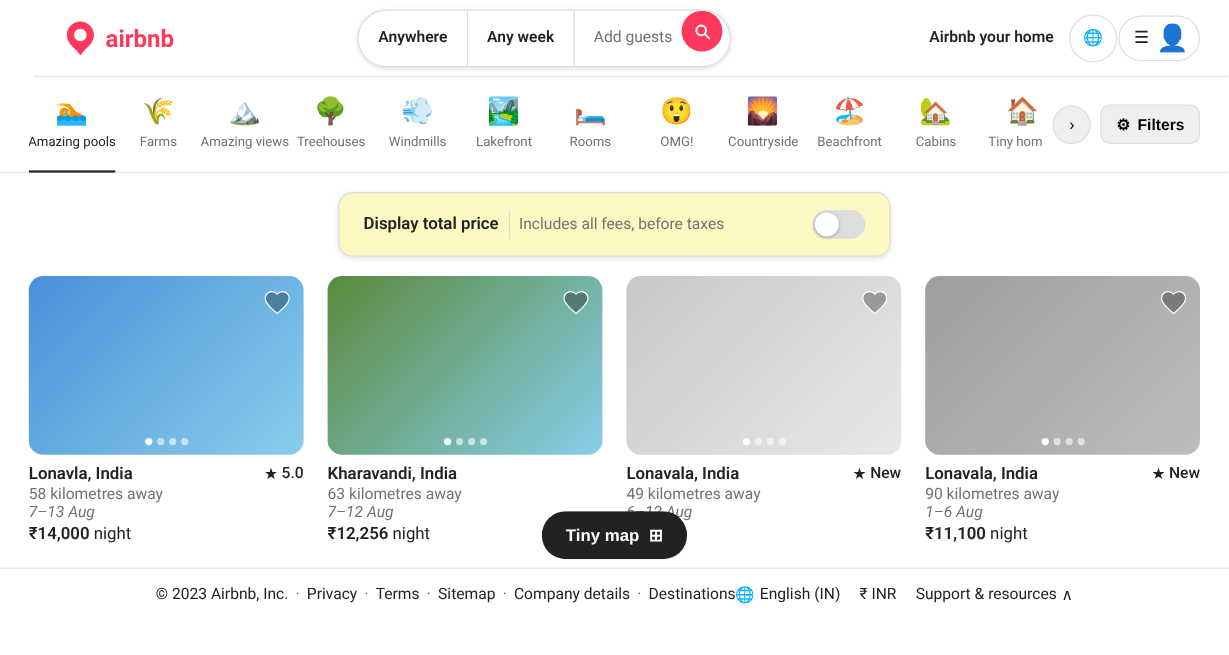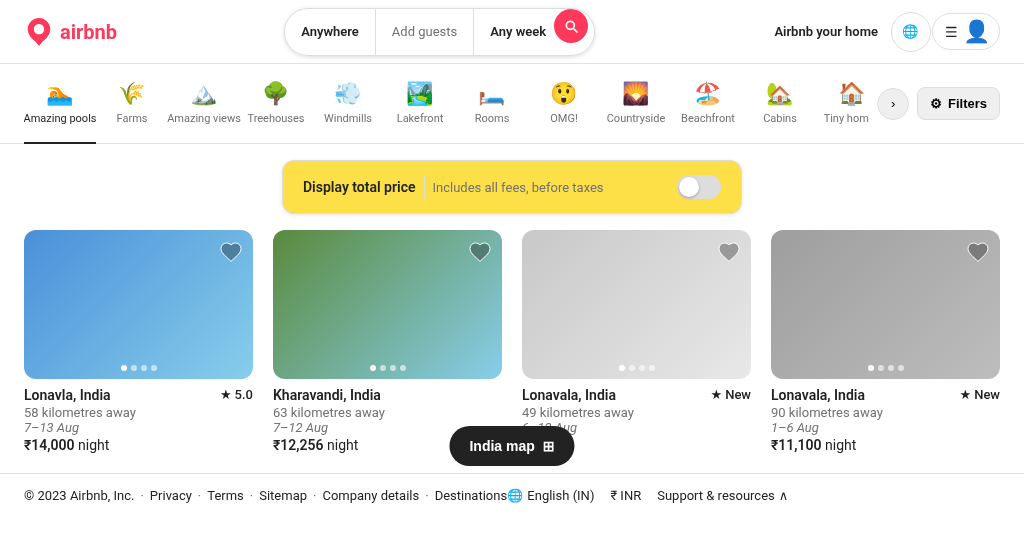--- a/index.html
+++ b/index.html
@@ -1,19 +1,19 @@
 <!DOCTYPE html>
 <html><head>
   <meta charset="utf-8">
   <style>
     * { box-sizing: border-box; margin: 0; padding: 0; }
     body { font-family: -apple-system, BlinkMacSystemFont, 'Segoe UI', Roboto, sans-serif; background: #fff; color: #222; font-size: 14px; }
 
     
-    .header { display: flex; align-items: center; justify-content: space-between; padding: 12px 24px; border-bottom: 1px solid #e0e0e0; height: 64px; }
+    .header { display: flex; align-items: center; justify-content: space-between; padding: 12px 24px; border-bottom: 1px solid #e0e0e0; height: 64px; margin-left: 28px; }
     .logo { display: flex; align-items: center; gap: 6px; color: #FF385C; font-weight: 700; font-size: 20px; }
     .logo svg { width: 30px; height: 30px; }
 
     .search-bar { display: flex; align-items: flex-start; border: 1px solid #ddd; border-radius: 40px; overflow: hidden; box-shadow: 0 1px 4px rgba(0,0,0,0.15); height: 48px; }
     .search-bar .seg { padding: 0 16px; font-size: 13px; cursor: pointer; border-right: 1px solid #ddd; display: flex; align-items: center; height: 100%; white-space: nowrap; }
     .search-bar .seg:last-of-type { border-right: none; padding-right: 8px; }
     .search-bar .seg .label { font-weight: 600; font-size: 13px; }
     .search-bar .seg .val { color: #717171; font-size: 13px; }
     .search-btn { background: #FF385C; border: none; border-radius: 50%; width: 34px; height: 34px; display: flex; align-items: center; justify-content: center; cursor: pointer; margin-right: 6px; }
     .search-btn svg { width: 16px; height: 16px; fill: white; }
@@ -27,21 +27,21 @@
     .category-nav { display: flex; align-items: center; padding: 0 24px; border-bottom: 1px solid #e0e0e0; height: 80px; gap: 0; }
     .categories { display: flex; flex: 1; overflow: hidden; gap: 0; }
     .category-item { display: flex; flex-direction: column; align-items: center; justify-content: center; gap: 6px; padding: 0 16px; cursor: pointer; color: #717171; font-size: 11px; height: 80px; border-bottom: 2px solid transparent; white-space: nowrap; min-width: 72px; }
     .category-item.active { color: #222; border-bottom: 2px solid #222; }
     .category-icon { font-size: 22px; }
     .nav-arrow { width: 32px; height: 32px; border-radius: 50%; border: 1px solid #ddd; display: flex; align-items: center; justify-content: center; cursor: pointer; margin: 0 8px; flex-shrink: 0; }
     .filters-btn { display: flex; align-items: center; gap: 6px; border: 1px solid #ddd; border-radius: 8px; padding: 8px 12px; cursor: pointer; font-size: 13px; font-weight: 600; white-space: nowrap; flex-shrink: 0; }
 
     
     .price-toggle-bar { display: flex; align-items: center; justify-content: center; padding: 16px 24px; }
-    .price-toggle-inner { display: flex; align-items: center; border: 1px solid #ddd; border-radius: 12px; padding: 14px 20px; background: #fde047; box-shadow: 0 1px 4px rgba(0,0,0,0.1); max-width: 460px; width: 100%; }
+    .price-toggle-inner { display: flex; align-items: center; border: 1px solid #ddd; border-radius: 12px; padding: 14px 20px; background: #fef9c3; box-shadow: 0 1px 4px rgba(0,0,0,0.1); max-width: 460px; width: 100%; }
     .price-toggle-text { font-weight: 600; font-size: 14px; }
     .price-toggle-sub { color: #717171; font-size: 13px; }
     .divider-v { width: 1px; height: 24px; background: #ddd; margin: 0 8px; }
     .toggle-switch { position: relative; width: 44px; height: 24px; margin-left: auto; }
     .toggle-switch input { opacity: 0; width: 0; height: 0; }
     .toggle-track { position: absolute; top: 0; left: 0; right: 0; bottom: 0; background: #ddd; border-radius: 12px; transition: 0.2s; }
     .toggle-thumb { position: absolute; width: 20px; height: 20px; top: 2px; left: 2px; background: white; border-radius: 50%; transition: 0.2s; box-shadow: 0 1px 3px rgba(0,0,0,0.3); }
 
     
     .listings { padding: 0 24px 20px; display: grid; grid-template-columns: repeat(4, 1fr); gap: 20px; }
@@ -59,21 +59,21 @@
     .listing-badge .star { color: #222; }
     .listing-dist { color: #717171; font-size: 13px; margin-top: 2px; }
     .listing-dates { color: #717171; font-size: 13px; font-style: italic; }
     .listing-price { margin-top: 2px; font-size: 14px; }
     .listing-price strong { font-weight: 600; }
 
     
     .show-map-btn { position: fixed; bottom: 80px; left: 50%; transform: translateX(-50%); background: #222; color: white; border: none; border-radius: 24px; padding: 12px 20px; font-size: 14px; font-weight: 600; cursor: pointer; display: flex; align-items: center; gap: 8px; z-index: 100; }
 
     
-    .footer { border-top: 1px solid #e0e0e0; padding: 14px 24px; display: flex; justify-content: flex-start; align-items: center; font-size: 13px; color: #222; }
+    .footer { border-top: 1px solid #e0e0e0; padding: 14px 24px; display: flex; justify-content: center; align-items: center; font-size: 13px; color: #222; }
     .footer-left { display: flex; align-items: center; gap: 6px; flex-wrap: wrap; }
     .footer-link { color: #222; cursor: pointer; }
     .footer-sep { color: #717171; }
     .footer-right { display: flex; align-items: center; gap: 16px; }
     .footer-right-item { display: flex; align-items: center; gap: 4px; cursor: pointer; font-size: 13px; }
   </style>
 </head>
 <body>
 
 <header class="header">
@@ -82,24 +82,24 @@
       <path d="M16 1C9.5 1 4 6.3 4 12.8c0 5.2 3.3 9.8 8.2 13.4L16 31l3.8-4.8C24.7 22.6 28 18 28 12.8 28 6.3 22.5 1 16 1zm0 17.5c-3.1 0-5.5-2.5-5.5-5.5s2.4-5.5 5.5-5.5 5.5 2.5 5.5 5.5-2.4 5.5-5.5 5.5z"></path>
     </svg>
     <span>airbnb</span>
   </div>
 
   <div class="search-bar">
     <div class="seg">
       <span class="label">Anywhere</span>
     </div>
     <div class="seg">
+      <span class="label">Any week</span>
+    </div>
+    <div class="seg">
       <span class="val">Add guests</span>
-    </div>
-    <div class="seg">
-      <span class="label">Any week</span>
     </div>
     <button class="search-btn">
       <svg viewBox="0 0 24 24">
         <path d="M21 21l-4.35-4.35M17 11A6 6 0 1 1 5 11a6 6 0 0 1 12 0z" stroke="white" stroke-width="2.5" fill="none" stroke-linecap="round"></path>
       </svg>
     </button>
   </div>
 
   <div class="header-right">
     <span class="airbnb-home">Airbnb your home</span>
@@ -282,21 +282,21 @@
         <span class="listing-badge"><span>★</span> New</span>
       </div>
       <div class="listing-dist">90 kilometres away</div>
       <div class="listing-dates">1–6 Aug</div>
       <div class="listing-price"><strong>₹11,100</strong> night</div>
     </div>
   </div>
   </div>
 
 <button class="show-map-btn">
-  <span>India map</span>
+  <span>Tiny map</span>
   <span>⊞</span>
 </button>
 
 <footer class="footer">
   <div class="footer-left">
     <span class="footer-link">© 2023 Airbnb, Inc.</span>
     <span class="footer-sep">·</span>
     <span class="footer-link">Privacy</span>
     <span class="footer-sep">·</span>
     <span class="footer-link">Terms</span>

